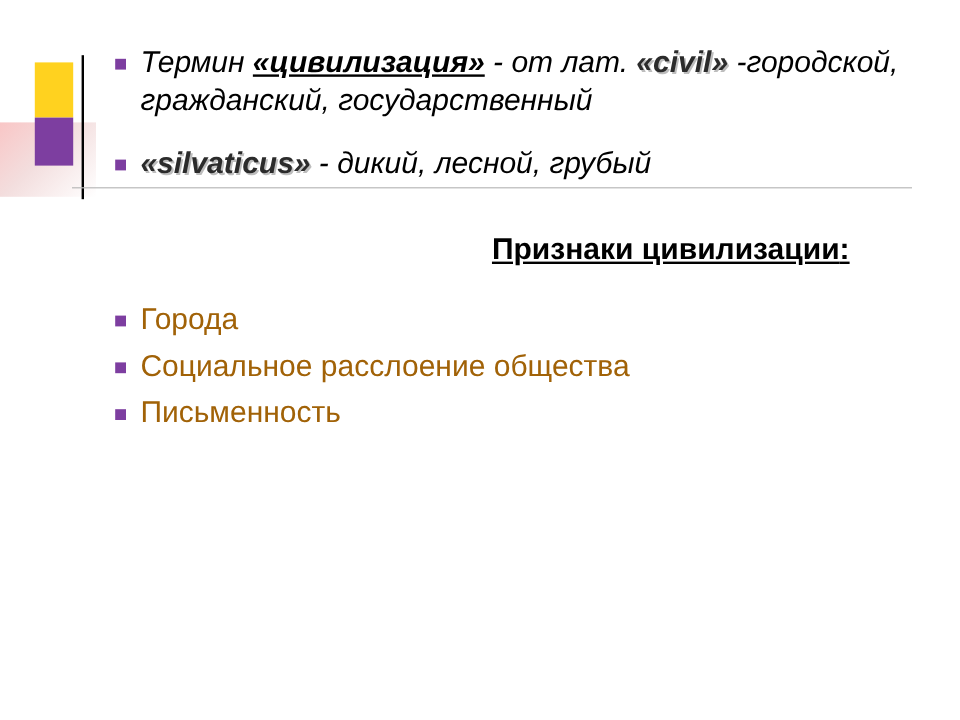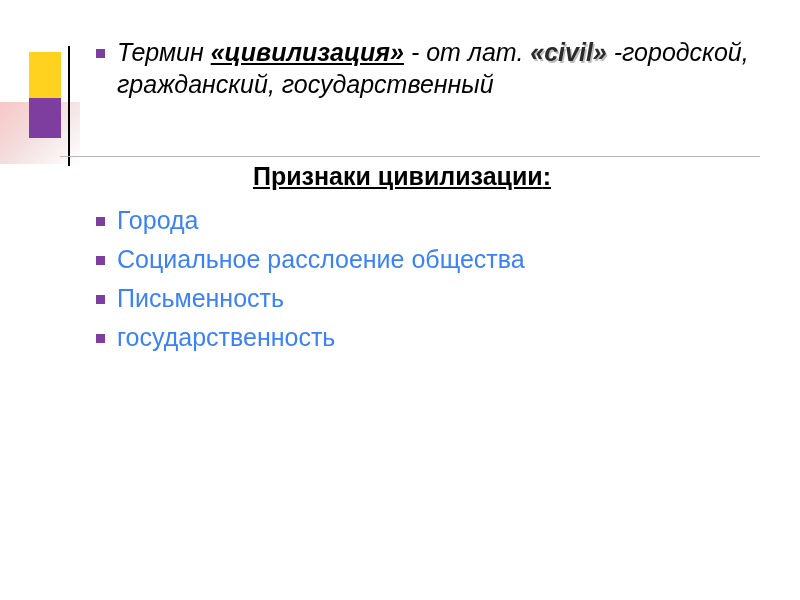--- a/index.html
+++ b/index.html
@@ -99,23 +99,23 @@
 
   
   .shadowed {
     font-weight: bold;
     font-style: italic;
     color: #2b2b2b;
     text-shadow: 1.5px 1.5px 0 #bdbdbd;
   }
 
   .heading-row {
-    text-align: center;
+    text-align: right;
     margin-top: 42px;
-    margin-bottom: 14px;
+    margin-bottom: 28px;
     padding-right: 60px;
   }
   .heading-text {
     font-size: 25px;
     font-weight: bold;
     color: #000000;
     text-decoration: underline;
   }
 
   .list-item {
@@ -127,21 +127,21 @@
     flex: 0 0 auto;
     width: 9px;
     height: 9px;
     background: #7d3ea0;
     margin-top: 12px;
     margin-right: 12px;
   }
   .list-text {
     font-size: 25px;
     line-height: 1.2;
-    color: #3b82f6;
+    color: #a16207;
   }
 
   .para-spacer { height: 18px; }
 </style>
 </head>
 <body>
 
 <div id="deco">
   <div class="deco-gradient"></div>
   <div class="deco-yellow"></div>
@@ -154,38 +154,40 @@
 
   <div class="bullet-row">
     <div class="bullet-marker"></div>
     <div class="bullet-text">
       <span class="italic">Термин </span><span class="italic underline bold">«цивилизация»</span><span class="italic"> - от лат. </span><span class="shadowed">«civil»</span><span class="italic"> -городской, гражданский, государственный</span>
     </div>
   </div>
 
   <div class="para-spacer"></div>
 
+  <div class="bullet-row">
+    <div class="bullet-marker"></div>
+    <div class="bullet-text">
+      <span class="shadowed">«silvaticus»</span><span class="italic"> - дикий, лесной, грубый</span>
+    </div>
+  </div>
 
   <div class="heading-row">
     <span class="heading-text">Признаки цивилизации</span><span class="heading-text nounder">:</span>
   </div>
 
   <div class="list-item">
     <div class="list-marker"></div>
     <div class="list-text">Города</div>
   </div>
 
   <div class="list-item">
     <div class="list-marker"></div>
     <div class="list-text">Социальное расслоение общества</div>
   </div>
 
   <div class="list-item">
     <div class="list-marker"></div>
     <div class="list-text">Письменность</div>
   </div>
 
-  <div class="list-item">
-    <div class="list-marker"></div>
-    <div class="list-text">государственность</div>
-  </div>
 
 </div>
 
 </body></html>

